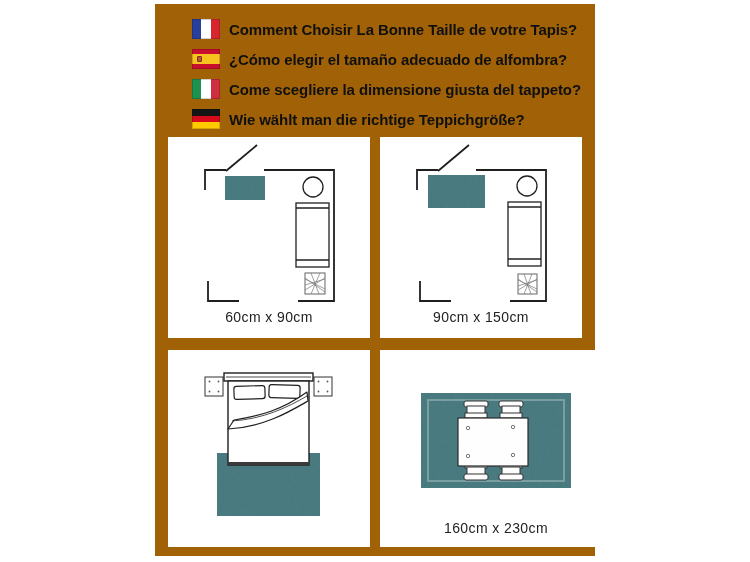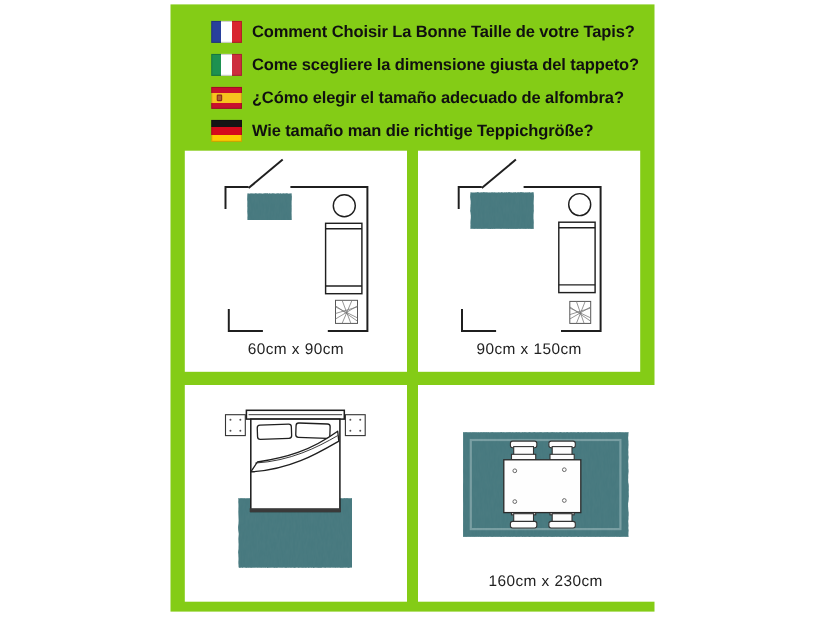--- a/index.html
+++ b/index.html
@@ -1,18 +1,18 @@
 <!DOCTYPE html>
 <html><head>
 <meta charset="utf-8">
 <style>
   * { margin:0; padding:0; box-sizing:border-box; }
   html,body { width:750px; height:562px; background:#ffffff; font-family:"Liberation Sans",sans-serif; }
   .stage { position:relative; width:750px; height:562px; background:#ffffff; overflow:hidden; }
-  .panel { position:absolute; left:155px; top:4px; width:440px; height:552px; background:#84cc16; }
+  .panel { position:absolute; left:155px; top:4px; width:440px; height:552px; background:#a16207; }
 
   
   .header { position:absolute; left:37px; top:15px; }
   .hrow { display:flex; align-items:center; height:20px; margin-bottom:10px; }
   .flag { width:28px; height:20px; flex:0 0 auto; margin-right:9px; position:relative;
           box-shadow: inset 0 0 0 1px rgba(0,0,0,0.18); }
   .flag.fr { background:linear-gradient(90deg,#28409c 0 33.4%,#ffffff 33.4% 66.7%,#d8262f 66.7% 100%); }
   .flag.es { background:linear-gradient(180deg,#c8102e 0 26%,#f7c31e 26% 74%,#c8102e 74% 100%); }
   .flag.es .emblem { position:absolute; left:5px; top:7px; width:5px; height:6px;
           background:#b06030; border:1px solid #8a2a1e; border-radius:1px; }
@@ -51,32 +51,32 @@
   </svg>
 
   <div class="panel">
 
     <div class="header">
       <div class="hrow">
         <span class="flag fr"></span>
         <span class="htext">Comment Choisir La Bonne Taille de votre Tapis?</span>
       </div>
       <div class="hrow">
-        <span class="flag it"></span>
-        <span class="htext">Come scegliere la dimensione giusta del tappeto?</span>
-      </div>
-      <div class="hrow">
         <span class="flag es">
             <span class="emblem"></span>
           </span>
         <span class="htext">¿Cómo elegir el tamaño adecuado de alfombra?</span>
       </div>
       <div class="hrow">
+        <span class="flag it"></span>
+        <span class="htext">Come scegliere la dimensione giusta del tappeto?</span>
+      </div>
+      <div class="hrow">
         <span class="flag de"></span>
-        <span class="htext">Wie tamaño man die richtige Teppichgröße?</span>
+        <span class="htext">Wie wählt man die richtige Teppichgröße?</span>
       </div>
     </div>
 
     <div class="card" id="card1">
       <svg viewBox="0 0 202 201">
         <g stroke="#1f1f1f" stroke-width="1.8" fill="none">
           <path d="M37,53 L37,33 L58,33"></path>
           <path d="M96,33 L166,33 L166,164 L130,164"></path>
           <path d="M40,144 L40,164 L71,164"></path>
         </g>

